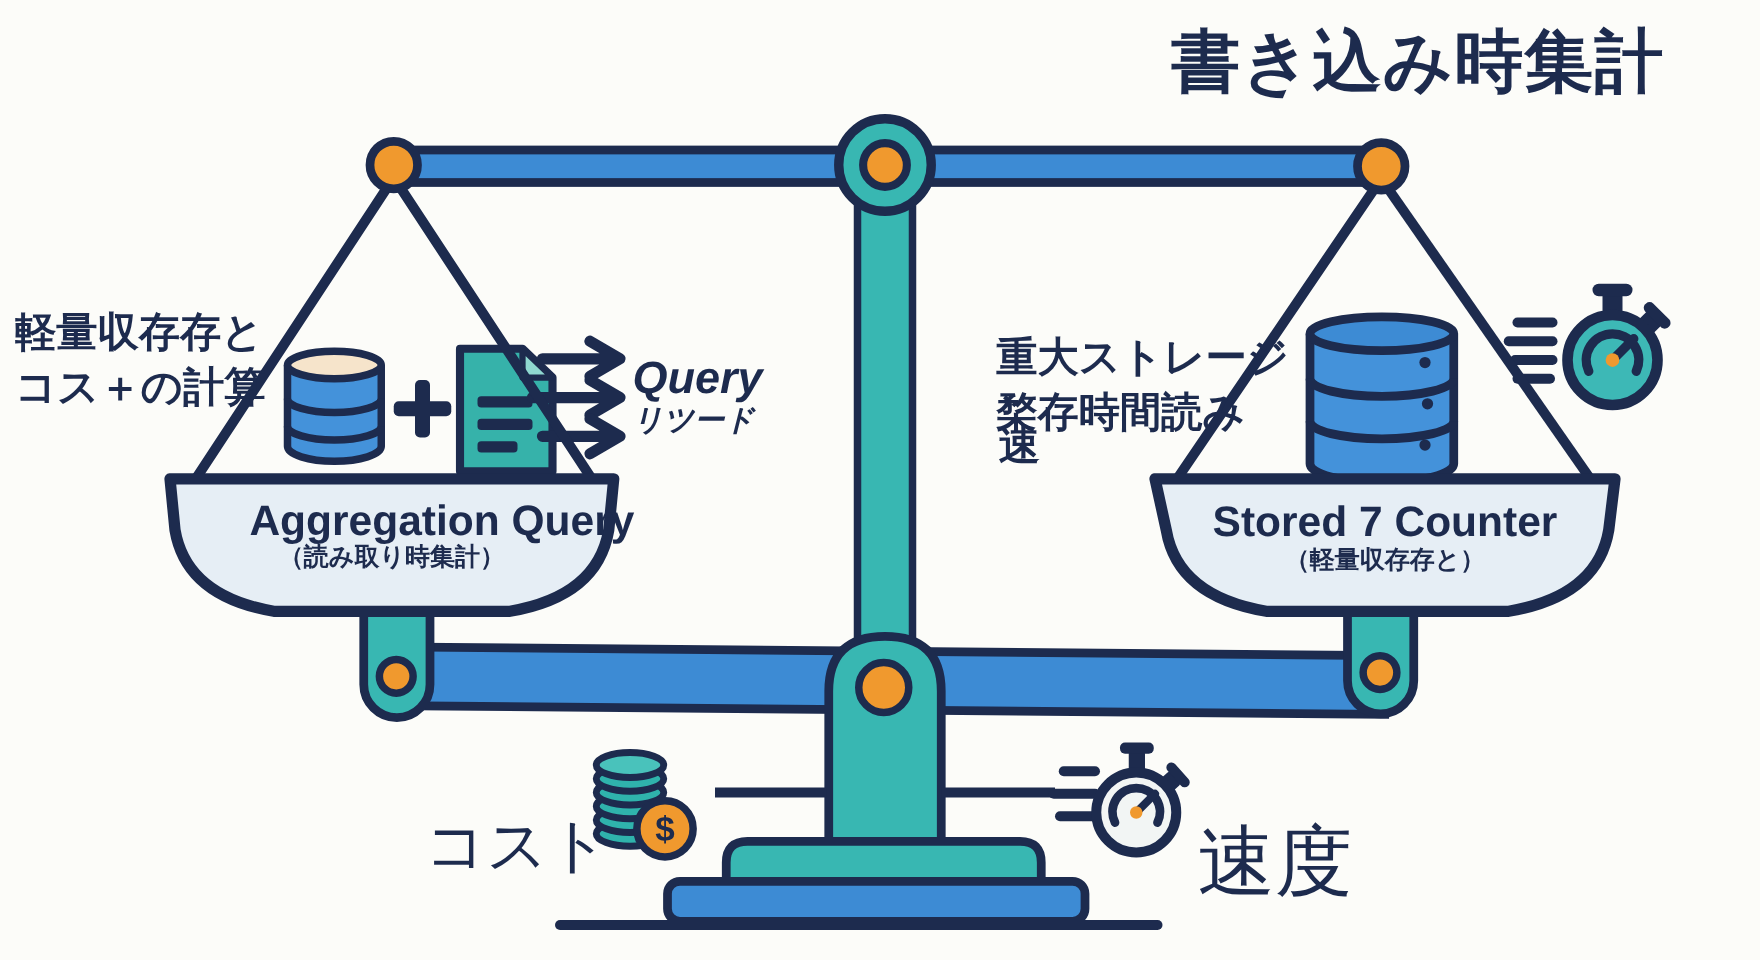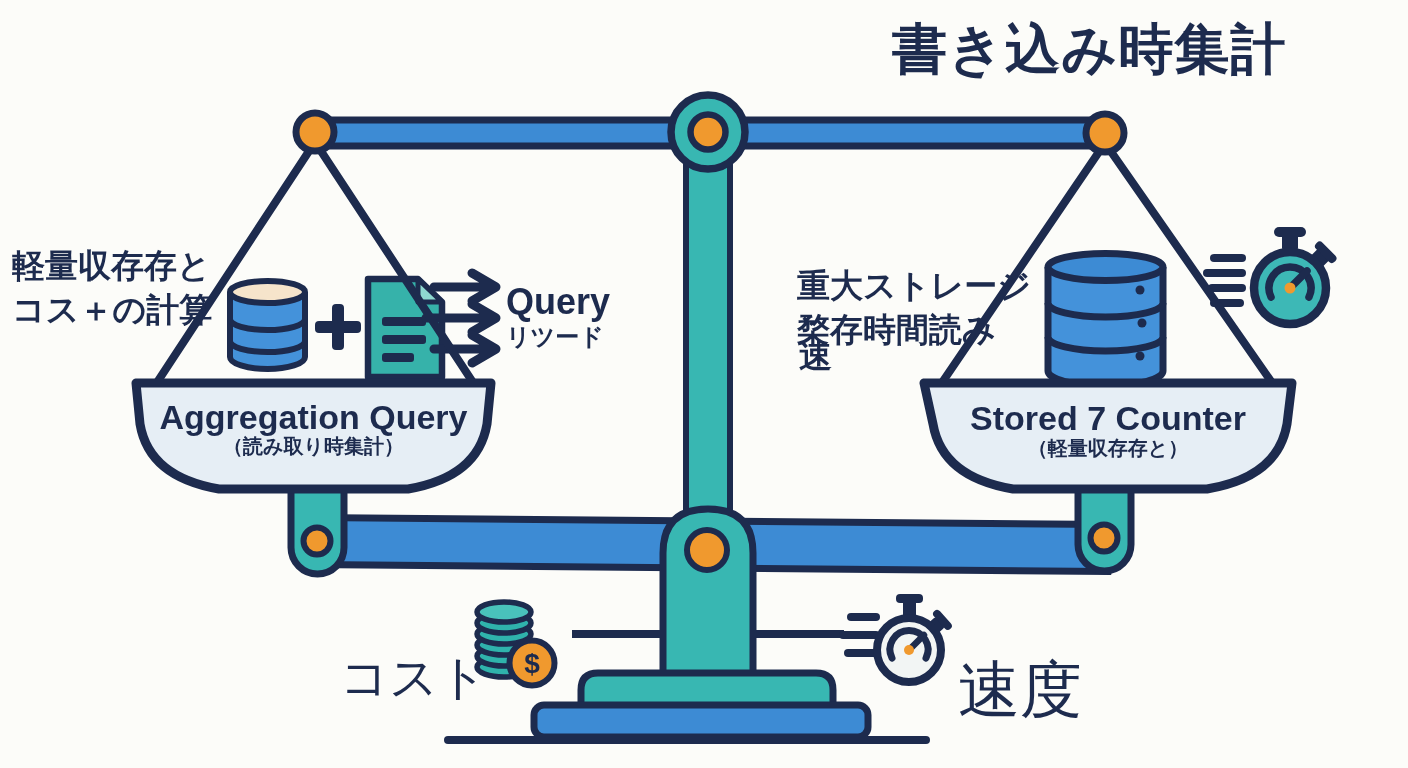--- a/index.html
+++ b/index.html
@@ -155,39 +155,39 @@
         <rect x="902" y="608" width="14" height="13" rx="2" class="fN"></rect>
         <rect x="897" y="601" width="24" height="8" rx="4" class="fN"></rect>
       </g>
       <circle cx="909" cy="650" r="32" class="fFace sN" stroke-width="8"></circle>
       <path d="M892,658 A19,19 0 1 1 926,658" class="noF sN" stroke-width="7" stroke-linecap="round"></path>
       <line x1="909" y1="650" x2="924" y2="635" class="sN" stroke-width="6.5" stroke-linecap="round"></line>
       <circle cx="909" cy="650" r="5" class="fOr"></circle>
     </g>
   </svg>
 
-  <div class="txt title" style="left:892px;top:20px;width:386px;">書き込み時集計</div>
+  <div class="txt title" style="left:937px;top:20px;width:386px;">書き込み時集計</div>
 
   <div class="txt note" style="left:12px;top:244px;">
     <div>軽量収存存と</div>
     <div>コス＋の計算</div>
   </div>
 
-  <div class="txt" style="left:506px;top:283px;">
+  <div class="txt" style="left:506px;top:283px;font-style:italic;">
     <div class="query-l1">Query</div>
     <div class="query-l2" style="margin-top:2px;">リツード</div>
   </div>
 
   <div class="txt note" style="left:797px;top:244px;margin-top:20px;">
     <div>重大ストレージ</div>
     <div>楘存時間読み</div>
   </div>
   <div class="txt note" style="left:799px;top:334px;">速</div>
 
-  <div class="txt pan-title" style="left:136px;top:399px;width:355px;">Aggregation Query</div>
+  <div class="txt pan-title" style="left:136px;top:399px;width:355px;padding-left:40px;">Aggregation Query</div>
   <div class="txt pan-sub" style="left:136px;top:436px;width:355px;">（読み取り時集計）</div>
 
   <div class="txt pan-title" style="left:926px;top:400px;width:364px;text-align:center;">Stored 7 Counter</div>
   <div class="txt pan-sub" style="left:926px;top:438px;width:364px;">（軽量収存存と）</div>
 
   <div class="txt big-label" style="left:340px;top:608px;">コスト</div>
   <div class="txt big-label" style="left:958px;top:613px;font-size:62px;">速度</div>
 
 </div>
 

